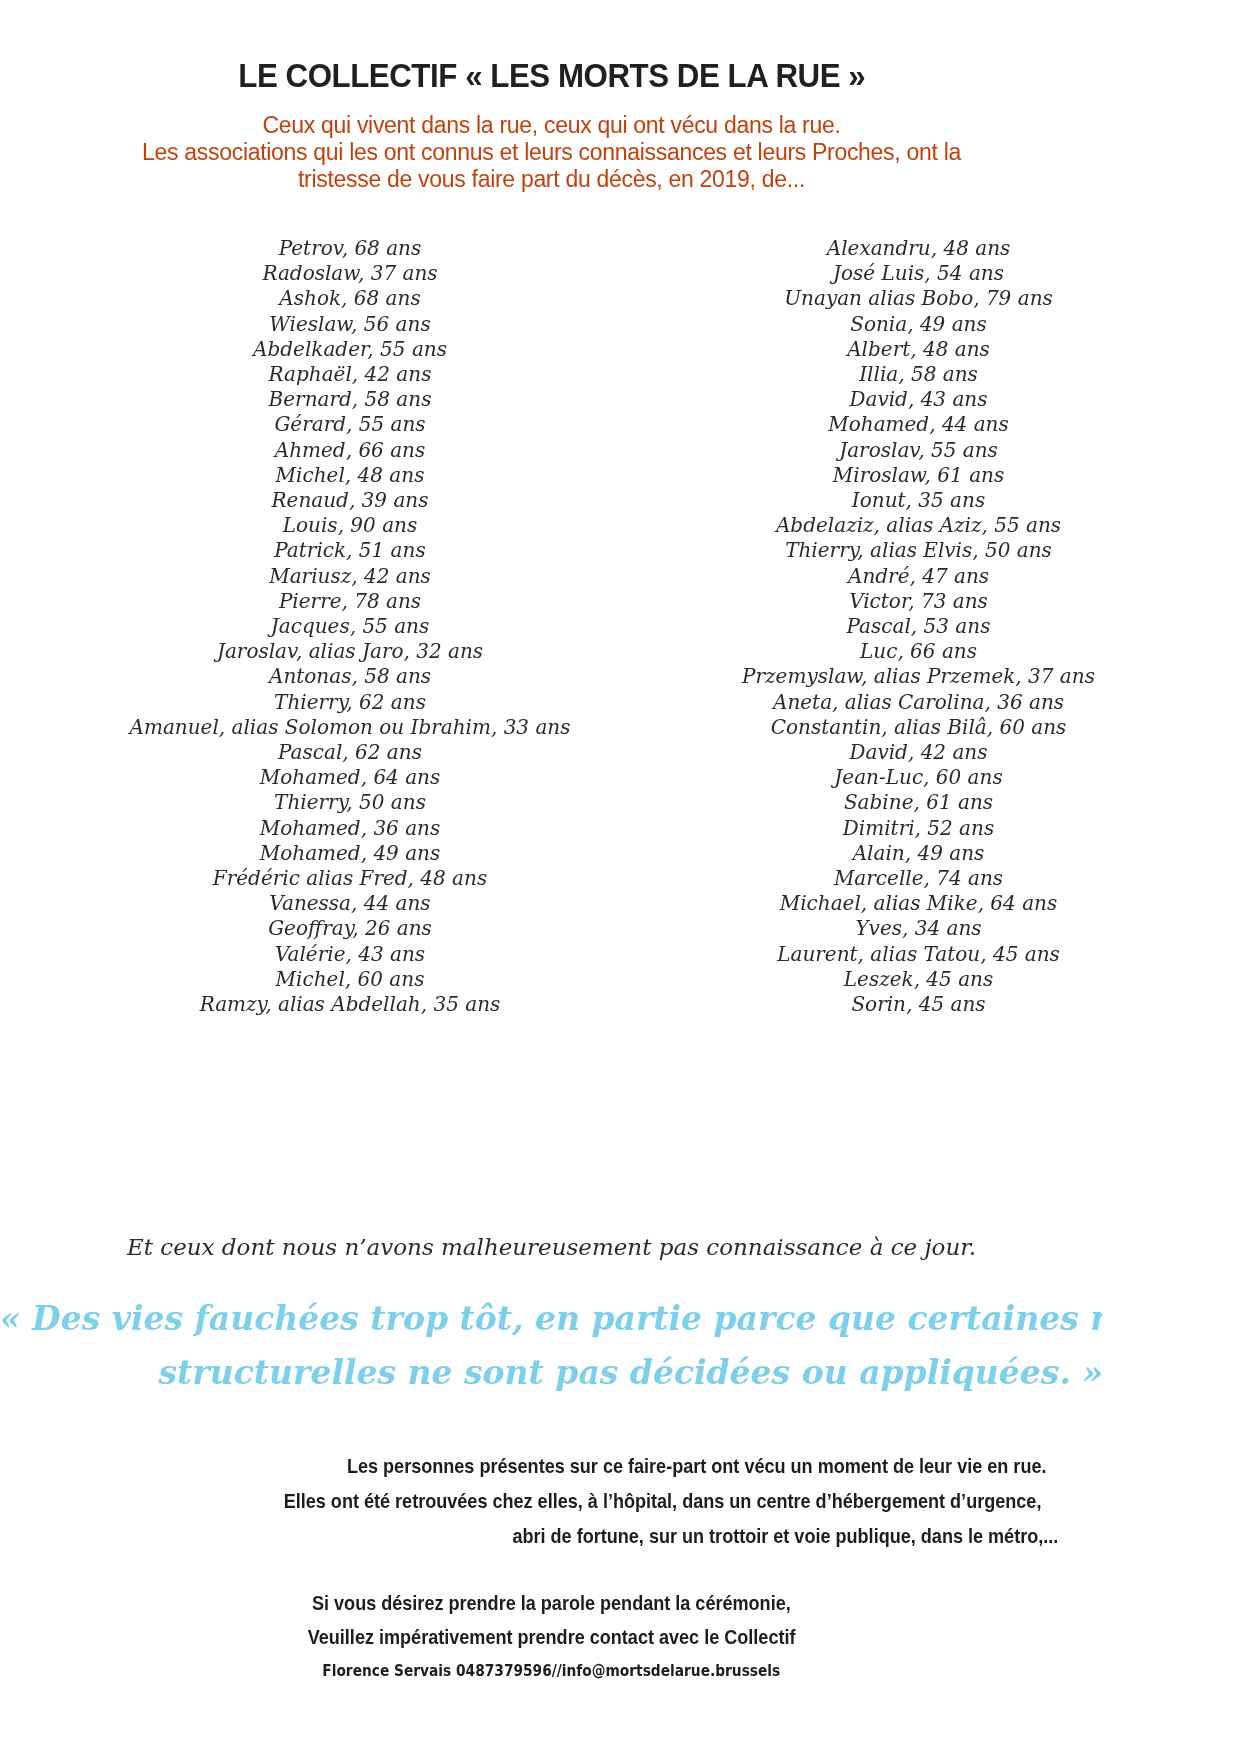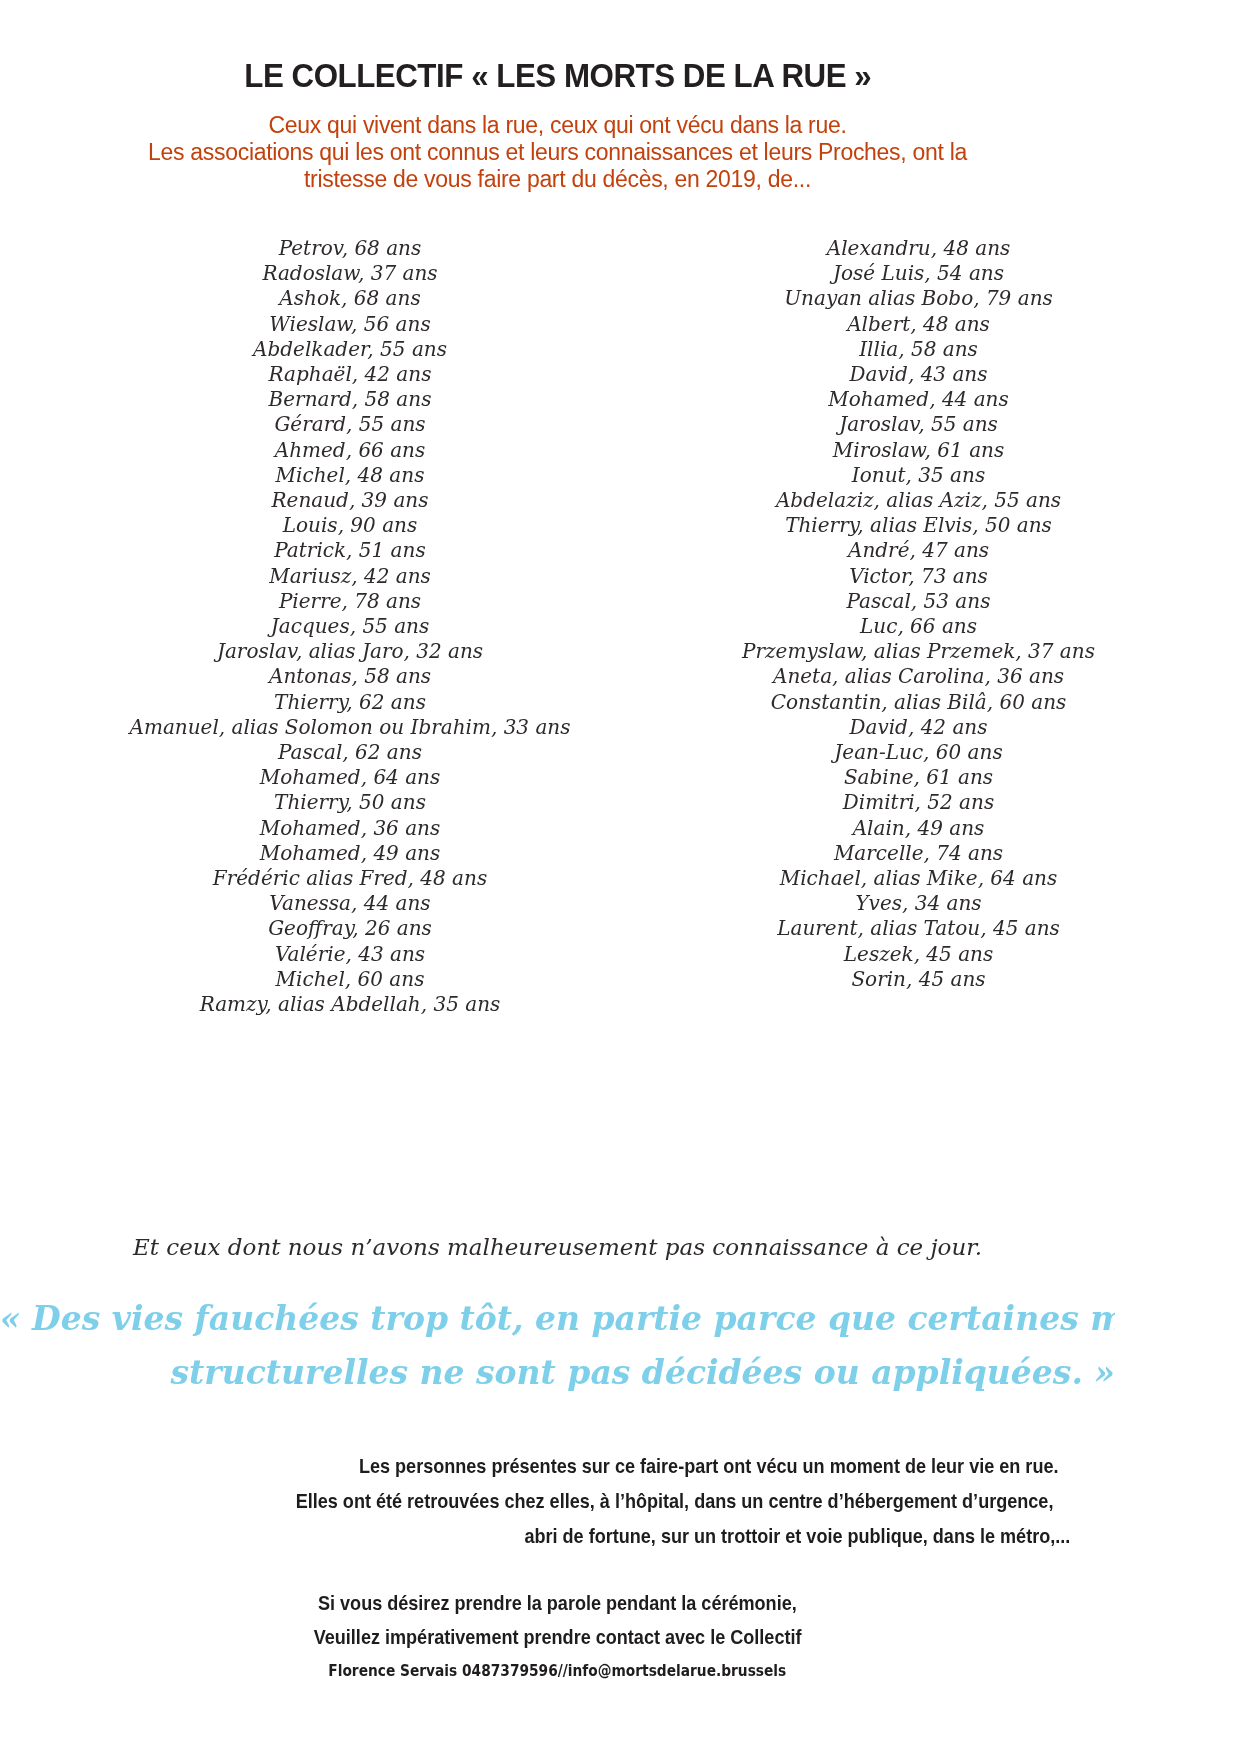--- a/index.html
+++ b/index.html
@@ -7,21 +7,20 @@
     padding: 0;
     background: #ffffff;
   }
   .page {
     position: relative;
     width: 1103px;
     height: 1754px;
     background: #ffffff;
     overflow: hidden;
     font-family: "Liberation Sans", sans-serif;
-    padding-left: 12px;
   }
   
   .title {
     position: absolute;
     top: 56px;
     left: 0;
     width: 100%;
     margin: 0;
     text-align: center;
     font-family: "Liberation Sans", sans-serif;
@@ -171,20 +170,21 @@
       <div class="name-line">Geoffray, 26 ans</div>
       <div class="name-line">Valérie, 43 ans</div>
       <div class="name-line">Michel, 60 ans</div>
       <div class="name-line">Ramzy, alias Abdellah, 35 ans</div>
     </div>
 
   <div class="names-col names-right">
       <div class="name-line">Alexandru, 48 ans</div>
       <div class="name-line">José Luis, 54 ans</div>
       <div class="name-line">Unayan alias Bobo, 79 ans</div>
+      <div class="name-line">Sonia, 49 ans</div>
       <div class="name-line">Albert, 48 ans</div>
       <div class="name-line">Illia, 58 ans</div>
       <div class="name-line">David, 43 ans</div>
       <div class="name-line">Mohamed, 44 ans</div>
       <div class="name-line">Jaroslav, 55 ans</div>
       <div class="name-line">Miroslaw, 61 ans</div>
       <div class="name-line">Ionut, 35 ans</div>
       <div class="name-line">Abdelaziz, alias Aziz, 55 ans</div>
       <div class="name-line">Thierry, alias Elvis, 50 ans</div>
       <div class="name-line">André, 47 ans</div>

